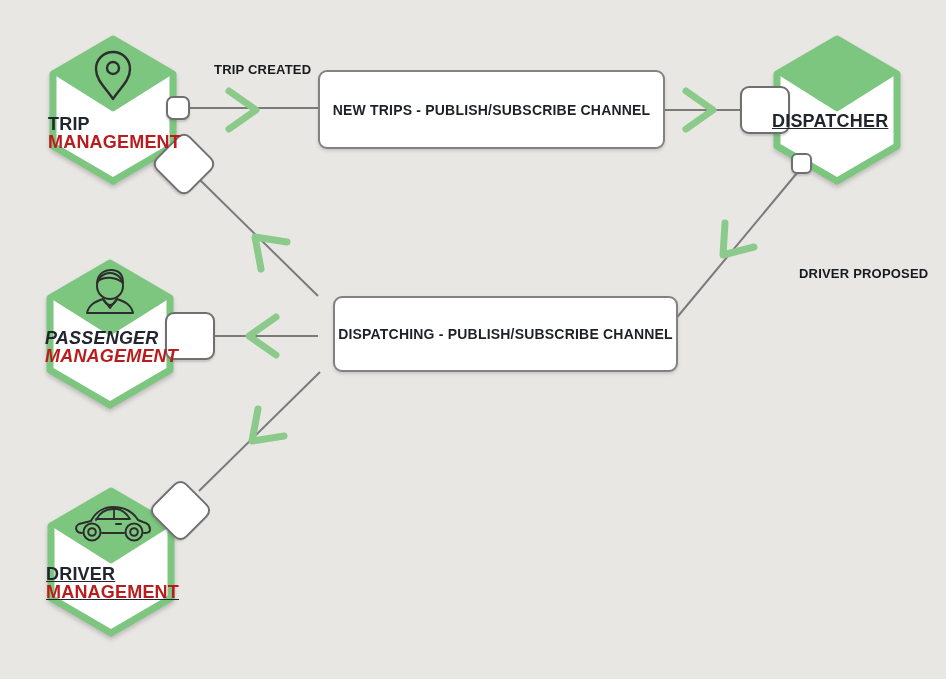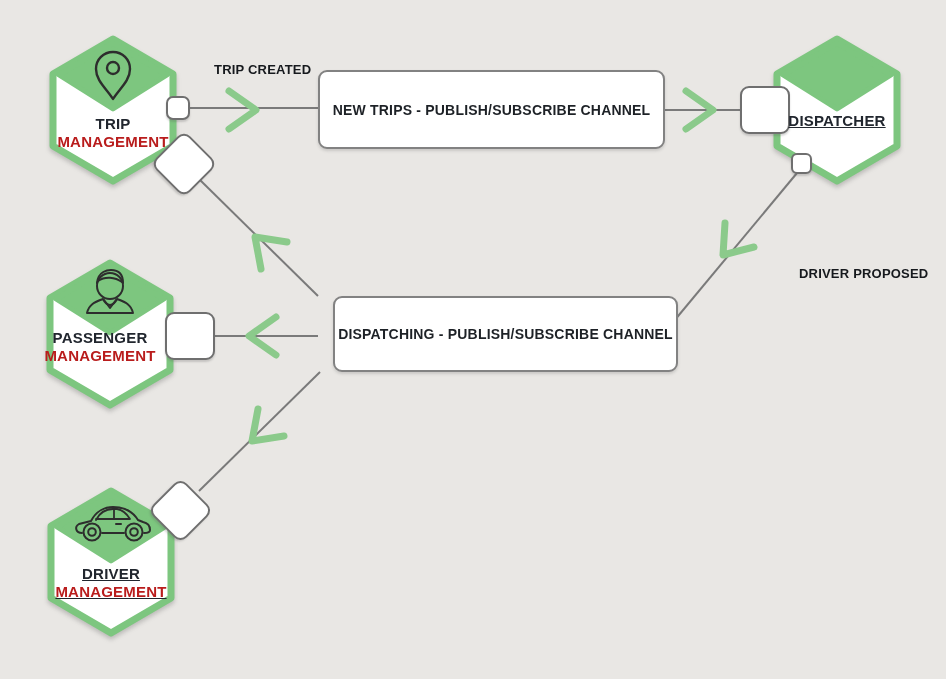--- a/index.html
+++ b/index.html
@@ -12,22 +12,22 @@
   .stage{position:absolute;left:0;top:0;width:946px;height:679px;}
   .edges{position:absolute;left:0;top:0;z-index:1;}
   .edge-line{stroke:#7a7a7a;stroke-width:2;fill:none;}
   .chev{stroke:#8bca8b;stroke-width:7;fill:none;stroke-linecap:round;stroke-linejoin:round;}
   .node{position:absolute;z-index:2;}
   .hexsvg{display:block;filter:drop-shadow(0 3px 2px rgba(90,90,90,0.30));}
   .hex-border{fill:#ffffff;stroke:#7dc67f;stroke-width:7;stroke-linejoin:round;}
   .hex-flap{fill:#7dc67f;stroke:#7dc67f;stroke-width:5;stroke-linejoin:round;}
   .icon-stroke{stroke:#2d2d2d;stroke-width:2;fill:none;stroke-linecap:round;stroke-linejoin:round;}
   .node-label{
-    position:absolute;z-index:4;text-align:center;
-    font-weight:700;font-size:15px;line-height:18px;
+    position:absolute;z-index:4;text-align:left;
+    font-weight:700;font-size:18px;line-height:18px;
     color:#21262e;letter-spacing:0.2px;white-space:nowrap;
   }
   .node-label .green{color:#b91c1c;}
   .port{
     position:absolute;z-index:3;background:#ffffff;
     border:2px solid #6f6f6f;box-sizing:border-box;
     box-shadow:0 2px 2px rgba(90,90,90,0.25);
   }
   .diamond{transform:rotate(45deg);}
   .channel-box{
@@ -95,21 +95,21 @@
       <polygon class="hex-flap" points="65,9 119,41 65,75 11,41"></polygon>
       <g class="icon-stroke">
         <circle cx="65" cy="28" r="13"></circle>
         <path d="M52,25 C53,13 63,12 66,12 C74,12 78,17 78,25"></path>
         <path d="M53,23 C60,18 70,19 77,24"></path>
         <path d="M42,55 C44,46 50,44 58,41 C60,45 62,47 65,47 C68,47 70,45 72,41 C80,44 86,46 88,55 L42,55 Z"></path>
         <path d="M59,42 L65,50 L71,42"></path>
       </g>
     </svg>
   </div>
-  <div class="node-label" style="left:35px;top:329px;width:130px;">
+  <div class="node-label" style="left:45px;top:329px;width:130px;font-style:italic;">
     <div>PASSENGER</div>
     <div class="green">MANAGEMENT</div>
   </div>
 
   <div class="node" style="left:46px;top:486px;">
     <svg class="hexsvg" width="130" height="152" viewBox="0 0 130 152">
       <polygon class="hex-border" points="65,5 125,40 125,112 65,147 5,112 5,40"></polygon>
       <polygon class="hex-flap" points="65,9 119,41 65,75 11,41"></polygon>
       <g class="icon-stroke">
         <path d="M36,47 C30,47 28,41 33,38 L45,35 C50,25 59,21 67,21 C79,21 87,26 92,34 L97,36 C102,37 104,40 104,44 C104,46 102,47 98,47"></path>

